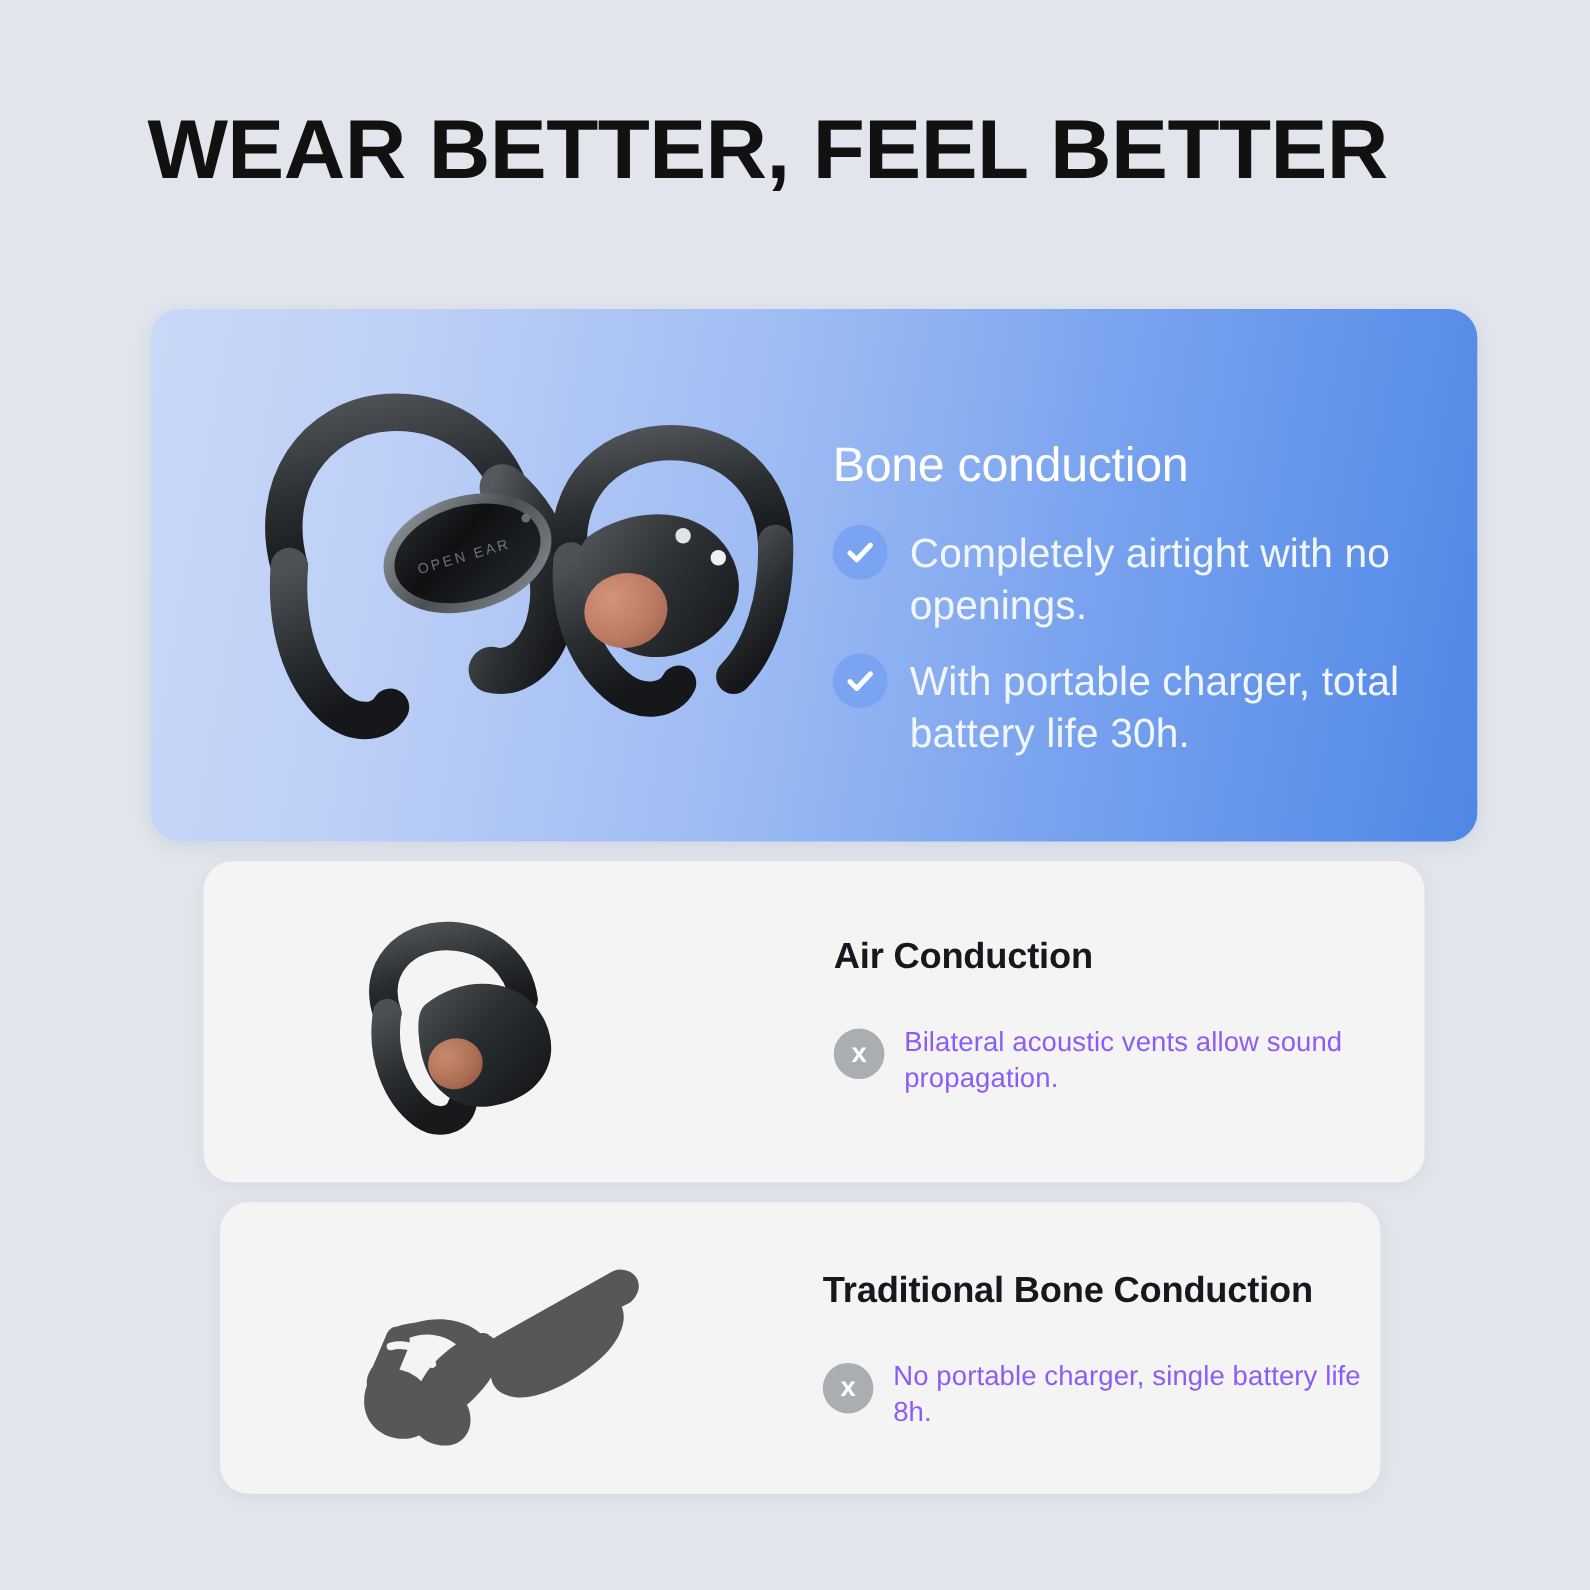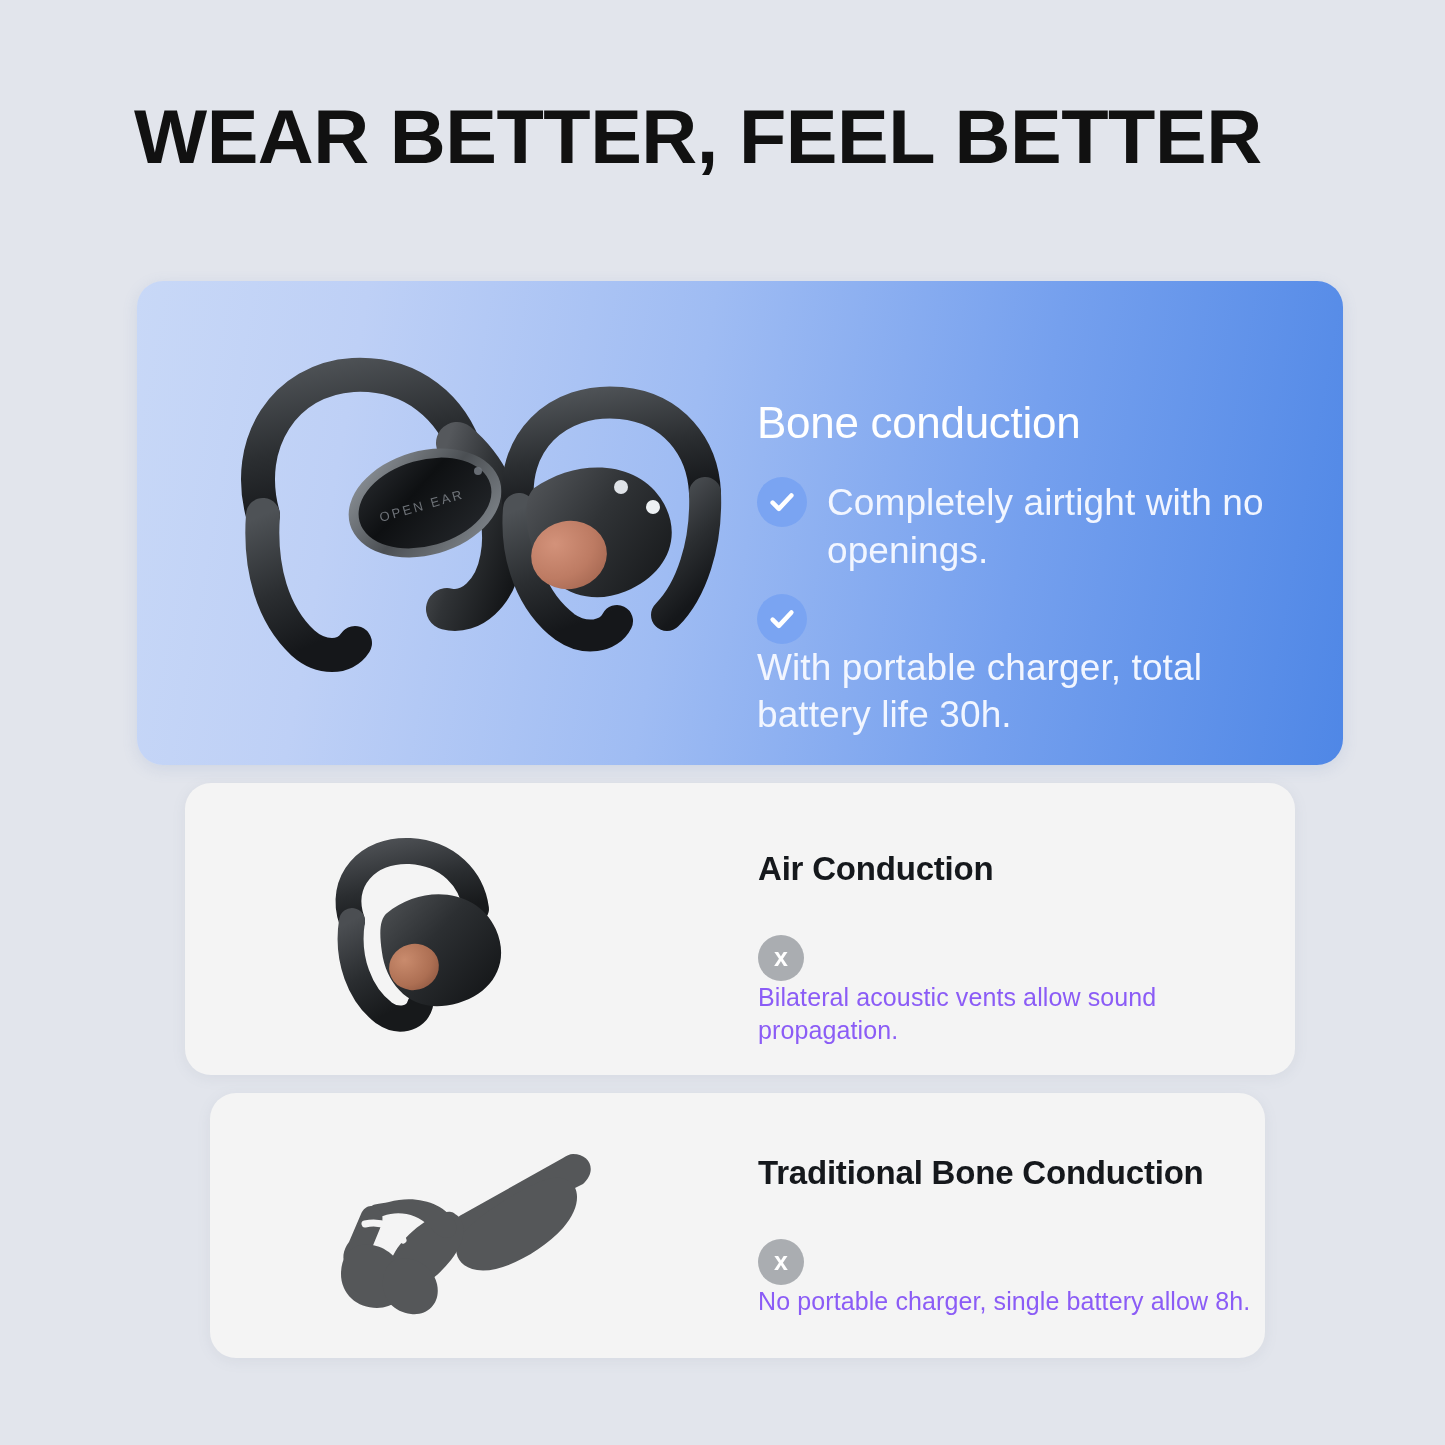--- a/index.html
+++ b/index.html
@@ -57,21 +57,21 @@
   }
 
   .card-air {
     left: 185px;
     top: 783px;
     width: 1110px;
     height: 292px;
   }
 
   .card-trad {
-    left: 210px;
+    left: 200px;
     top: 1093px;
     width: 1055px;
     height: 265px;
   }
 
   
   .card-media {
     position: absolute;
   }
   .card-body {
@@ -104,21 +104,21 @@
     margin: 0 0 44px 0;
     line-height: 1.1;
   }
 
   
   .bullet {
     display: flex;
     align-items: flex-start;
     margin-bottom: 22px;
   }
-  .bullet:last-child { margin-bottom: 0; flex-direction: column; }
+  .bullet:last-child { margin-bottom: 0; }
 
   .bullet-badge {
     flex: 0 0 auto;
     border-radius: 50%;
     display: flex;
     align-items: center;
     justify-content: center;
   }
 
   .badge-check {
@@ -312,16 +312,16 @@
     </svg>
   </div>
 
   <div class="card-body trad-body">
     <div class="heading-dark">Traditional Bone Conduction</div>
 
     <div class="bullet">
       <span class="bullet-badge badge-x">
         <span>x</span>
       </span>
-      <span class="bullet-text-dark">No portable charger, single battery allow 8h.</span>
+      <span class="bullet-text-dark">No portable charger, single battery life 8h.</span>
     </div>
   </div>
 </div>
 
 </body></html>

